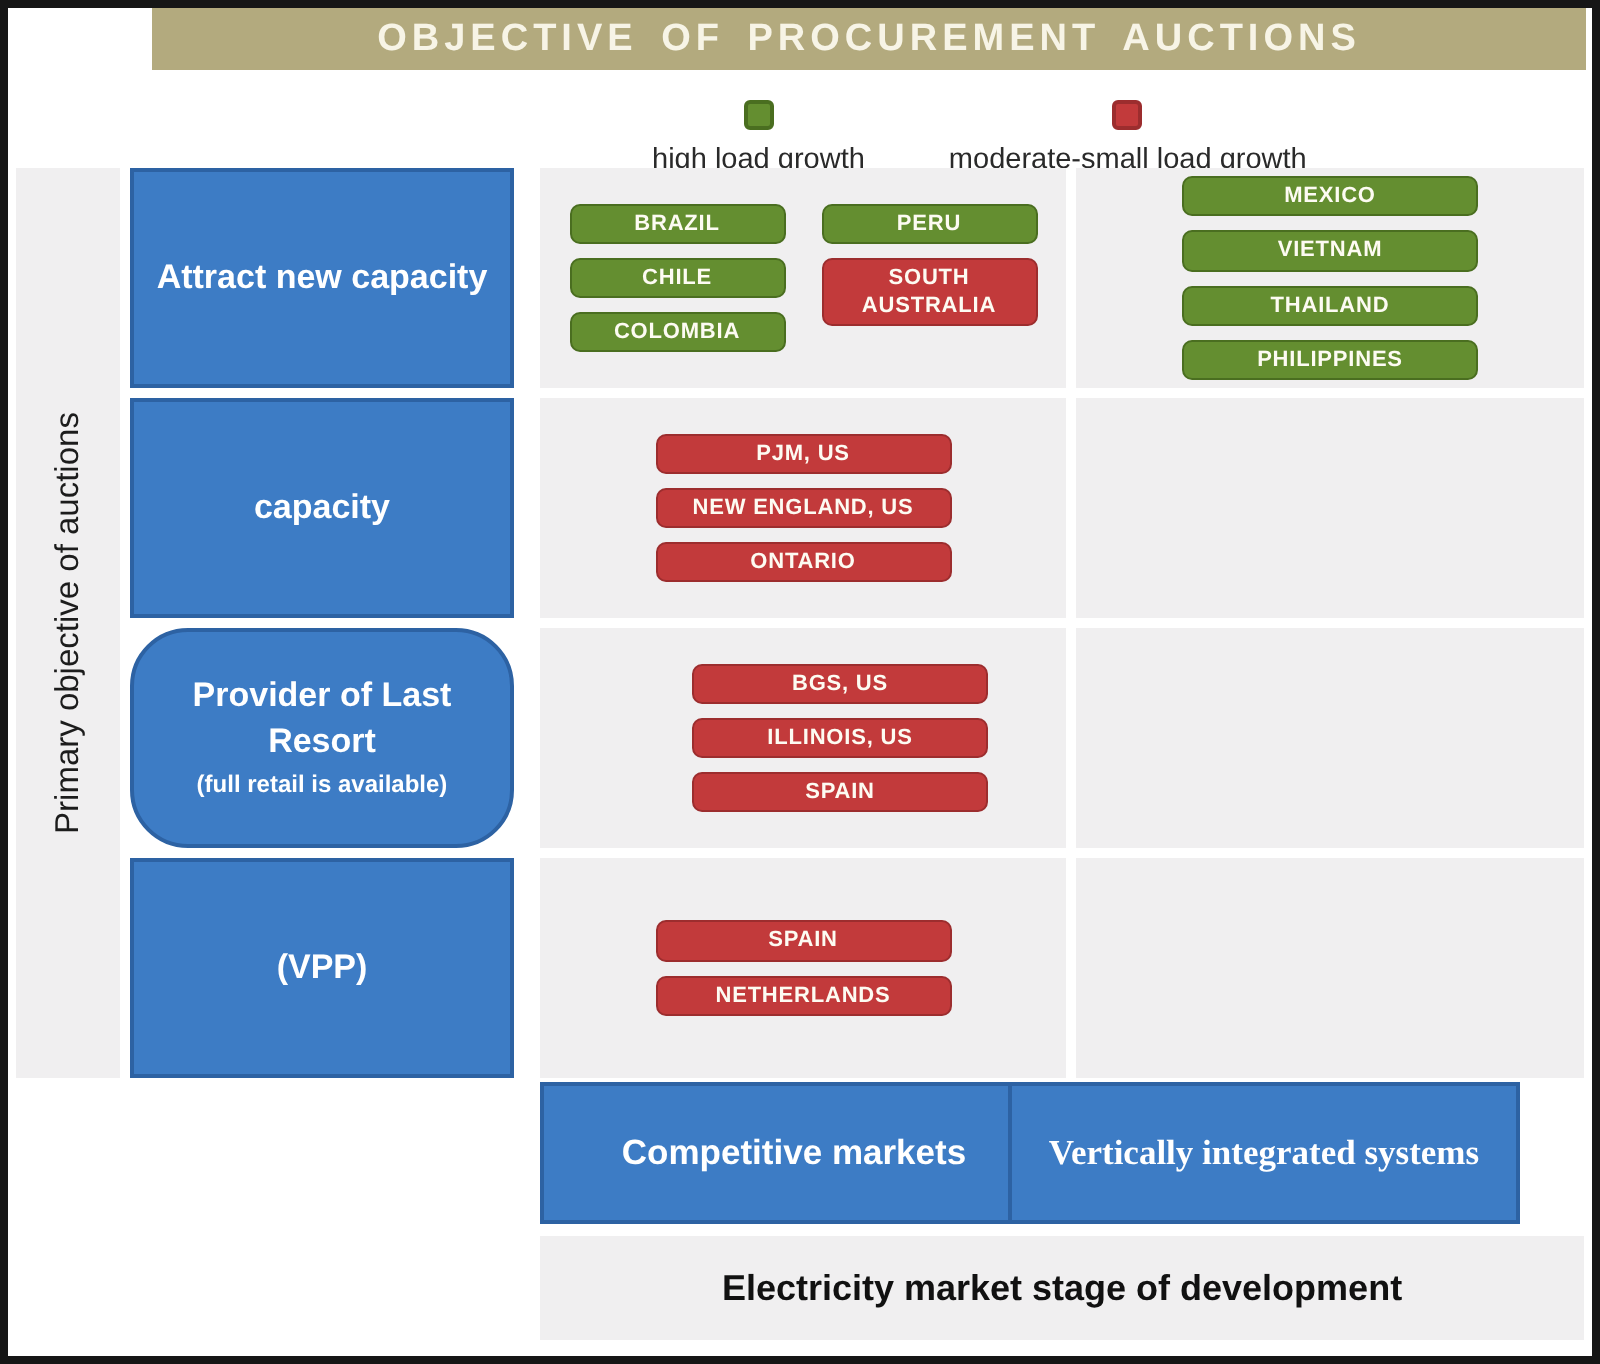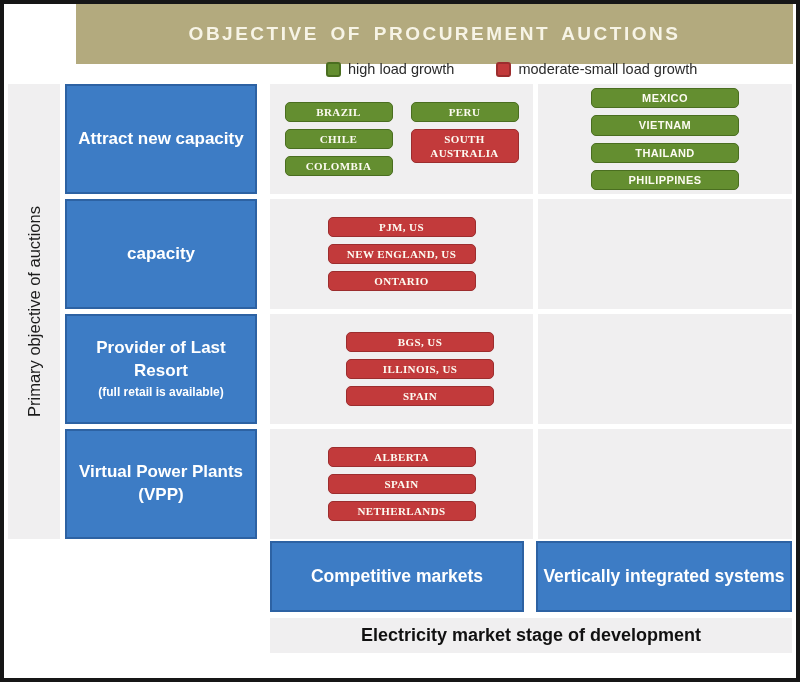--- a/index.html
+++ b/index.html
@@ -8,32 +8,32 @@
     width: 800px; height: 682px; overflow: hidden;
   }
   .frame {
     position: relative;
     width: 792px; height: 674px;
     border: 4px solid #161616;
     background: #ffffff;
     overflow: hidden;
   }
   .title-bar {
-    position: absolute; left: 72px; top: 0; width: 717px; height: 60px;
+    position: absolute; left: 72px; top: 0; width: 717px; height: 31px;
     background: var(--tan);
     color: var(--title-text);
     display: flex; align-items: center; justify-content: center;
     font-size: 19px; font-weight: bold; letter-spacing: 2.5px;
     word-spacing: 4px;
   }
   .legend {
     position: absolute; left: 322px; top: 55px; height: 20px;
     display: flex; gap: 42px; align-items: center;
   }
-  .legend-item { display: flex; align-items: center; gap: 7px; font-size: 14.5px; color: #2a2a2a; }
+  .legend-item { display: flex; align-items: center; gap: 7px; font-size: 14.5px; color: #2a2a2a; flex-direction: column; }
   .swatch { width: 15px; height: 15px; border-radius: 3px; box-sizing: border-box; }
   .swatch.high { background: var(--green); border: 2px solid var(--green-border); }
   .swatch.moderate { background: var(--red); border: 2px solid var(--red-border); }
   .vlabel {
     position: absolute; left: 4px; top: 80px; width: 52px; height: 455px;
     background: var(--cell);
     display: flex; align-items: center; justify-content: center;
   }
   .vlabel span { transform: rotate(-90deg); white-space: nowrap; font-size: 16.5px; color: #1c1c1c; }
   #grid {
@@ -49,44 +49,44 @@
     color: #ffffff;
     display: flex; flex-direction: column; align-items: center; justify-content: center;
     text-align: center; font-size: 17px; font-weight: bold; line-height: 1.35;
     padding: 4px 8px;
   }
   .row-header .sub { font-size: 12px; margin-top: 1px; }
   .cell {
     background: var(--cell); box-sizing: border-box;
     display: flex; align-items: center; justify-content: center;
   }
-  .cell.mid { grid-column: 3; font-family: Liberation Serif, serif; }
+  .cell.mid { grid-column: 3; }
   .cell.right { grid-column: 5; }
   .groups { display: flex; gap: 18px; align-items: flex-start; }
   .stack { display: flex; flex-direction: column; gap: 7px; align-items: center; }
   .pill {
     box-sizing: border-box; border-radius: 5px;
     color: #fdfbf2; font-size: 11px; font-weight: bold; letter-spacing: 0.4px;
     text-align: center; padding: 2px 6px; line-height: 1.3;
     display: flex; align-items: center; justify-content: center;
   }
   .pill.high { background: var(--green); border: 1px solid var(--green-border); }
   .pill.moderate { background: var(--red); border: 1px solid var(--red-border); }
   .pill.w-sm { width: 108px; min-height: 19px; }
   .pill.w-md { width: 148px; min-height: 19px; }
   .footer-col {
     position: absolute; top: 537px; height: 71px;
     background: var(--blue); border: 2px solid var(--blue-border); box-sizing: border-box;
     color: #ffffff; font-size: 17.5px; font-weight: bold;
     display: flex; align-items: center; justify-content: center;
   }
   .footer-col.left { left: 266px; width: 254px; }
-  .footer-col.right { left: 532px; width: 256px; }
+  .footer-col.right { left: 500px; width: 256px; font-family: Liberation Serif, serif; }
   .x-axis {
-    position: absolute; left: 266px; top: 614px; width: 522px; height: 35px;
+    position: absolute; left: 266px; top: 614px; width: 522px; height: 52px;
     background: var(--cell); color: #111111; font-size: 18px; font-weight: bold;
     display: flex; align-items: center; justify-content: center;
   }
 </style>
 </head>
 <body>
 
 <div class="frame">
   <div class="title-bar">OBJECTIVE OF PROCUREMENT AUCTIONS</div>
 
@@ -136,43 +136,41 @@
       <div class="cell mid" style="grid-row: 2;">
         <div class="groups">
           <div class="stack">
             <div class="pill moderate w-md">PJM, US</div>
             <div class="pill moderate w-md">NEW ENGLAND, US</div>
             <div class="pill moderate w-md">ONTARIO</div>
           </div>
         </div>
       </div>
       <div class="cell right" style="grid-row: 2;"></div>
-      <div class="row-header" style="grid-row: 3;">
+      <div class="row-header" style="grid-row: 3; border-radius: 29px;">
         <div>Provider of Last</div>
         <div>Resort</div>
         <div class="sub">(full retail is available)</div>
       </div>
       <div class="cell mid" style="grid-row: 3; padding-left: 37px;">
         <div class="groups">
           <div class="stack">
             <div class="pill moderate w-md">BGS, US</div>
             <div class="pill moderate w-md">ILLINOIS, US</div>
             <div class="pill moderate w-md">SPAIN</div>
           </div>
         </div>
       </div>
       <div class="cell right" style="grid-row: 3;"></div>
       <div class="row-header" style="grid-row: 4;">
-        <div>Virtual Power Plants</div>
         <div>(VPP)</div>
       </div>
       <div class="cell mid" style="grid-row: 4;">
         <div class="groups">
           <div class="stack">
-            <div class="pill moderate w-md">ALBERTA</div>
             <div class="pill moderate w-md">SPAIN</div>
             <div class="pill moderate w-md">NETHERLANDS</div>
           </div>
         </div>
       </div>
       <div class="cell right" style="grid-row: 4;"></div>
     </div>
 
   <div class="footer-col left">Competitive markets</div>
   <div class="footer-col right">Vertically integrated systems</div>

